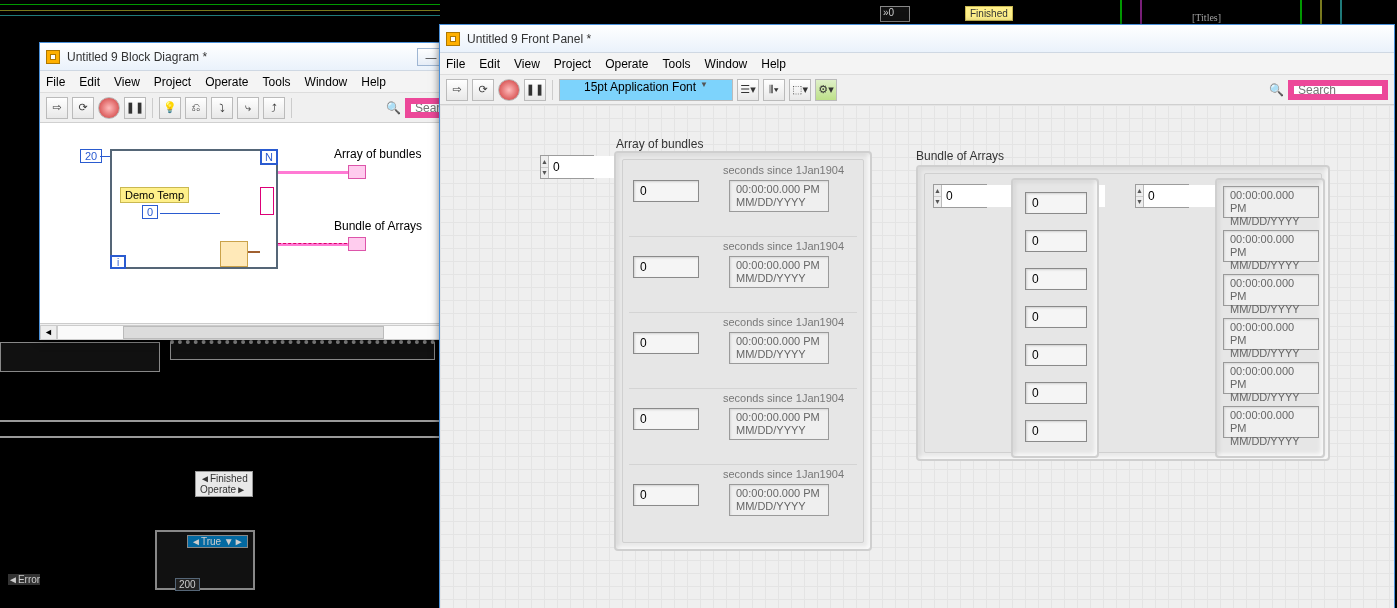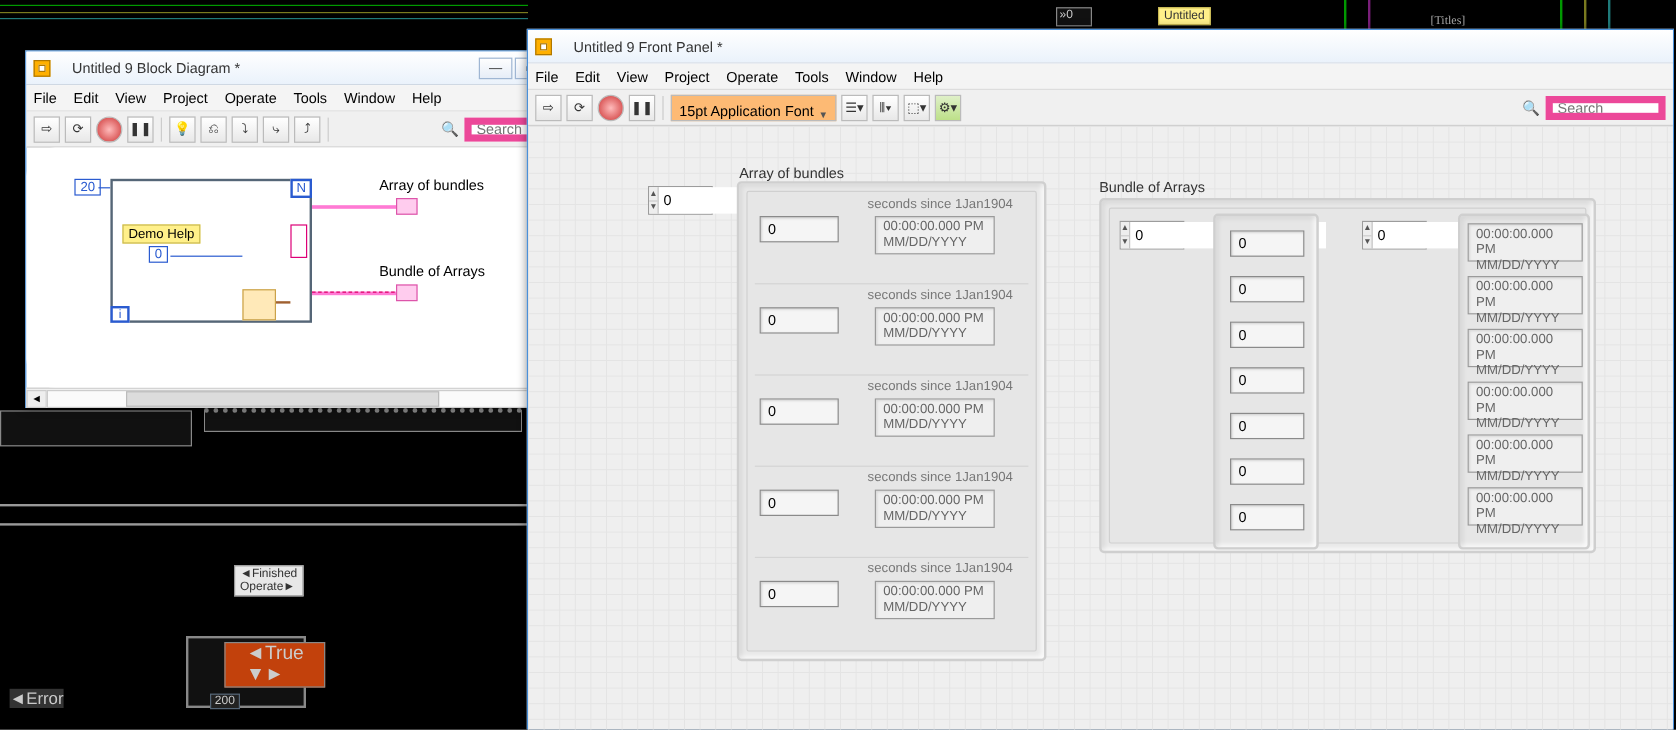--- a/index.html
+++ b/index.html
@@ -5,32 +5,32 @@
 * { box-sizing: border-box; margin: 0; padding: 0; font-family: Tahoma, "Segoe UI", sans-serif; }
 body { width: 1397px; height: 608px; background: #000; position: relative; overflow: hidden; }
 
 
 .bg-noise { position: absolute; inset: 0; background: #000; }
 .bg-line { position: absolute; background: #0f0; opacity: .6; }
 .bg-box { position: absolute; border: 1px solid #888; background: #111; }
 
 
 .window { position: absolute; background: #fff; border: 1px solid #4a90d9; box-shadow: 0 0 8px rgba(0,0,0,.5); }
-.titlebar { height: 28px; background: linear-gradient(#fff,#eaf2fb); display: flex; align-items: center; padding: 0 6px; font-size: 12px; color: #333; border-bottom: 1px solid #cfd8e3; gap: 18px; }
+.titlebar { height: 28px; background: linear-gradient(#fff,#eaf2fb); display: flex; align-items: center; padding: 0 6px; font-size: 12px; color: #333; border-bottom: 1px solid #cfd8e3; gap: 7px; }
 .titlebar .lv-icon { width: 14px; height: 14px; background: #ffb000; border: 1px solid #b07800; position: relative; }
 .titlebar .lv-icon::after { content:""; position:absolute; inset:3px; background:#fff; border:1px solid #b07800; }
 .win-buttons { margin-left: auto; display: flex; gap: 2px; }
 .win-btn { width: 28px; height: 18px; border: 1px solid #9fb6d3; background: linear-gradient(#fefefe,#e6edf7); font-size: 11px; display:flex;align-items:center;justify-content:center;color:#333;}
 .menubar { height: 22px; background: #f4f4f4; display: flex; align-items: center; padding: 0 6px; font-size: 12px; gap: 14px; border-bottom: 1px solid #ddd;}
 .menubar span { cursor: default; }
 .toolbar { height: 30px; background: #f0f0f0; display: flex; align-items: center; padding: 0 6px; gap: 4px; border-bottom: 1px solid #d0d0d0;}
 .tbtn { width: 22px; height: 22px; border: 1px solid #bbb; background: linear-gradient(#fff,#e8e8e8); display:flex;align-items:center;justify-content:center;font-size:11px;color:#333;}
 .tbtn.round{border-radius:50%;}
 .tbtn.record{background:radial-gradient(#ffbbbb,#cc3333);}
-.fontsel { height: 22px; border:1px solid #bbb; padding: 0 6px; font-size: 12px; display:flex;align-items:flex-end; background:#fdba74; gap:4px;}
+.fontsel { height: 22px; border:1px solid #bbb; padding: 0 24px; font-size: 12px; display:flex;align-items:flex-start; background:#7dd3fc; gap:4px;}
 .fontsel .dd{font-size:8px;color:#555;}
 .divv{width:1px;height:20px;background:#ccc;margin:0 2px;}
 .searchwrap { margin-left:auto; display:flex;align-items:center;gap:4px;font-size:12px;color:#555;}
 .searchwrap input{border:6px solid #ec4899;height:20px;padding:0 4px;font-size:12px;width:100px;}
 .searchwrap .mag{font-size:12px;}
 .client { position: relative; background:#fff; }
 .client.grid { background-color:#efefef; background-image: linear-gradient(#e4e4e4 1px,transparent 1px),linear-gradient(90deg,#e4e4e4 1px,transparent 1px); background-size:13px 13px; }
 .scrollbar-h { height:17px;background:#f0f0f0;border-top:1px solid #ccc;display:flex;align-items:center;}
 .scrollbar-h .track{flex:1;height:15px;border:1px solid #ccc;background:#fafafa;position:relative;}
 .scrollbar-h .thumb{position:absolute;left:15%;width:60%;top:0;bottom:0;background:#dcdcdc;border:1px solid #bbb;}
@@ -69,45 +69,45 @@
 .deco .yellow-box{position:absolute;border:1px solid #c9b851;background:#fff08a;font-size:10px;padding:1px 4px;color:#333;}
 </style>
 </head>
 <body>
 
 <div class="bg-noise">
   <div class="bg-line" style="left:0;top:4px;width:440px;height:1px;"></div>
   <div class="bg-line" style="left:0;top:10px;width:440px;height:1px;background:#cc3;"></div>
   <div class="bg-line" style="left:0;top:15px;width:440px;height:1px;background:#3cc;"></div>
   <div class="deco" style="left:965px;top:0;">
-    <div class="yellow-box" style="left:0;top:6px;">Untitled</div>
+    <div class="yellow-box" style="left:0;top:6px;">Finished</div>
   </div>
   <div class="deco" style="left:880px;top:6px;border:1px solid #888;background:#111;width:30px;height:16px;font-size:10px;color:#ccc;padding:0 2px;">»0</div>
   <div class="deco" style="left:1192px;top:12px;font-size:10px;color:#aaa;font-family:Liberation Serif, serif;">[Titles]</div>
   <div class="bg-box" style="left:0;top:342px;width:160px;height:30px;"></div>
   <div class="bg-box" style="left:170px;top:340px;width:265px;height:20px;border-top:4px dotted #888;"></div>
   <div class="deco" style="left:195px;top:471px;">
     <div class="yellow-box" style="background:#e8e8e8;border-color:#999;">◄Finished Operate►</div>
   </div>
   <div class="bg-box" style="left:155px;top:530px;width:100px;height:60px;border:2px solid #888;">
-    <div style="position:absolute;left:30px;top:3px;font-size:16px;color:#ccc;background:#c2410c;border:1px solid #888;padding:0 17px;">◄True ▼►</div>
+    <div style="position:absolute;left:30px;top:3px;font-size:10px;color:#ccc;background:#0369a1;border:1px solid #888;padding:0 3px;">◄True ▼►</div>
   </div>
   <div class="deco" style="left:175px;top:578px;border:1px solid #567;color:#ccc;background:#222;font-size:10px;padding:0 3px;">200</div>
-  <div class="deco yellow-box" style="left:8px;top:574px;font-size:14px;background:#333;color:#ccc;border-color:#888;">◄Error</div>
+  <div class="deco yellow-box" style="left:8px;top:574px;font-size:10px;background:#333;color:#ccc;border-color:#888;">◄Error</div>
   <div class="bg-line" style="left:0;top:420px;width:440px;height:2px;background:#fff;"></div>
   <div class="bg-line" style="left:0;top:436px;width:440px;height:2px;background:#fff;"></div>
 
   <div class="bg-line" style="left:1120px;top:0;width:2px;height:40px;"></div>
   <div class="bg-line" style="left:1140px;top:0;width:2px;height:40px;background:#c3c;"></div>
   <div class="bg-line" style="left:1300px;top:0;width:2px;height:40px;"></div>
   <div class="bg-line" style="left:1320px;top:0;width:2px;height:40px;background:#cc3;"></div>
   <div class="bg-line" style="left:1340px;top:0;width:2px;height:40px;background:#3cc;"></div>
 </div>
 
-<div class="window" style="left:21px; top:42px; width:473px; height:298px;">
+<div class="window" style="left:39px; top:42px; width:473px; height:298px;">
   <div class="titlebar">
     <span class="lv-icon"></span>
     <span>Untitled 9 Block Diagram *</span>
     <div class="win-buttons">
       <div class="win-btn">—</div>
       <div class="win-btn">▭</div>
       <div class="win-btn close">✕</div>
     </div>
   </div>
   <div class="menubar">
@@ -137,21 +137,21 @@
       <input placeholder="Search" style="">
     </div>
   </div>
   <div class="client" style="height:200px;overflow:hidden;border-radius:24px;">
     <div class="bd-canvas">
       <div class="dbl-const" style="left:40px;top:26px;">20</div>
       <div class="dbl-wire-blue" style="left:60px;top:33px;width:10px;height:1px;"></div>
       <div class="dbl-for" style="left:70px;top:26px;width:168px;height:120px;">
         <div class="N">N</div>
         <div class="i">i</div>
-        <div class="dbl-label" style="left:8px;top:36px;">Demo Help</div>
+        <div class="dbl-label" style="left:8px;top:36px;">Demo Temp</div>
         <div class="dbl-const" style="left:30px;top:54px;">0</div>
         <div class="dbl-wire-blue" style="left:48px;top:62px;width:60px;height:1px;"></div>
         <div class="dbl-node" style="left:108px;top:90px;width:28px;height:26px;background:#ffe9b8;border-color:#caa24a;"></div>
         <div class="dbl-node" style="left:148px;top:36px;width:14px;height:28px;background:#fff;border-color:#d07;"></div>
         <div class="dbl-wire-brown" style="left:136px;top:100px;width:12px;"></div>
       </div>
 
       <div class="dbl-wire-pink" style="left:238px;top:48px;width:74px;height:3px;"></div>
       <div class="dbl-term" style="left:308px;top:42px;background:#fce;border-color:#d5a;"></div>
       <div class="txt" style="left:294px;top:24px;">Array of bundles</div>

